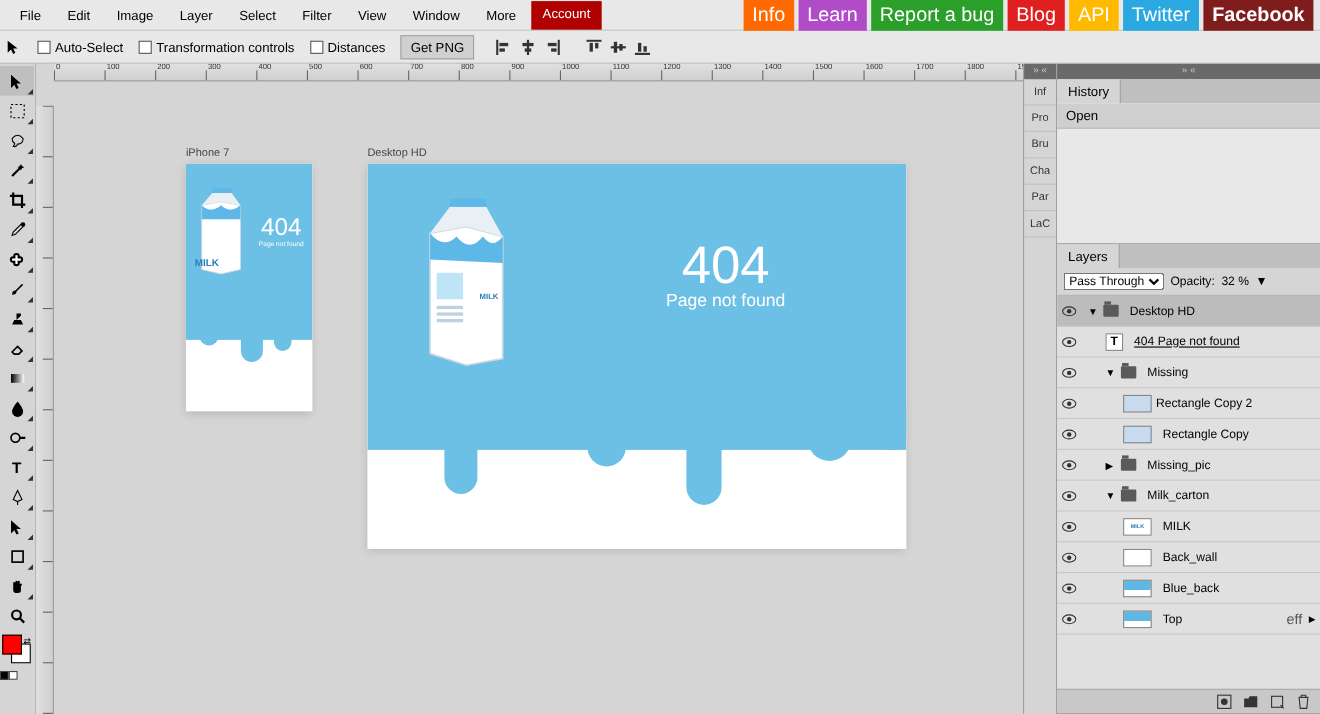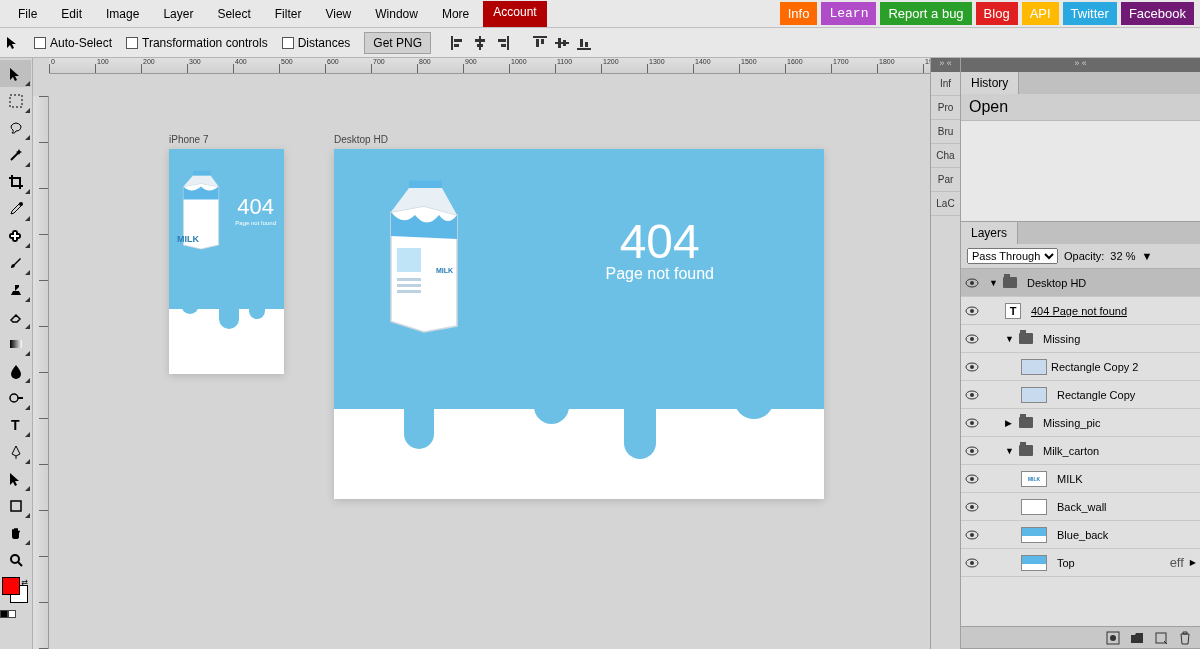--- a/index.html
+++ b/index.html
@@ -4,28 +4,28 @@
 <style>
 * { box-sizing: border-box; margin: 0; padding: 0; font-family: Arial, sans-serif; }
 body { width: 1200px; height: 649px; background: #d5d5d5; overflow: hidden; font-size: 12px; }
 
 
 .menubar { height: 28px; background: #e8e8e8; display: flex; align-items: center; padding: 0 6px; border-bottom: 1px solid #c0c0c0; justify-content: space-between; }
 .menu-left { display: flex; gap: 0; }
 .menu-item { padding: 6px 12px; cursor: pointer; font-size: 12px; }
 .menu-account { background: #b00000; color: #fff; padding: 4px 10px; margin-left: 2px; }
 .menu-right { display: flex; gap: 4px; }
-.tag { color: #fff; font-size: 13px; padding: 4px 8px; cursor: pointer; }
+.tag { color: #fff; font-size: 18px; padding: 4px 8px; cursor: pointer; }
 .tag.info { background: #ff6a00; }
-.tag.learn { background: #b14cc8; font-family: Liberation Mono, monospace; }
+.tag.learn { background: #b14cc8; }
 .tag.report { background: #2aa02a; }
 .tag.blog { background: #e02020; }
 .tag.api { background: #ffba00; }
 .tag.twitter { background: #2aa8e0; }
-.tag.facebook { background: #701a75; }
+.tag.facebook { background: #7f1d1d; font-weight: bold; }
 
 
 .optbar { height: 30px; background: #e8e8e8; display: flex; align-items: center; padding: 0 6px; gap: 14px; border-bottom: 1px solid #b5b5b5; }
 .opt-check { display: flex; align-items: center; gap: 4px; font-size: 12px; }
 .opt-check .box { width: 12px; height: 12px; border: 1px solid #555; background: #fff; }
 .opt-btn { background: #d0d0d0; border: 1px solid #a0a0a0; padding: 3px 8px; font-size: 12px; cursor: pointer; }
 .opt-iconrow { display: flex; gap: 8px; margin-left: 6px; }
 
 
 .main { display: flex; height: 591px; }
@@ -85,21 +85,21 @@
 .panels { width: 240px; display: flex; flex-direction: column; background: #d5d5d5; border-left: 1px solid #a0a0a0; }
 .panelhead { height: 14px; background: #6a6a6a; text-align: center; color: #ccc; font-size: 9px; }
 .panel { border-bottom: 1px solid #a0a0a0; display: flex; flex-direction: column; }
 .panel .tabrow { display: flex; background: #c0c0c0; height: 22px; }
 .panel .ptab { padding: 4px 10px; font-size: 12px; background: #d5d5d5; border-right: 1px solid #a0a0a0; }
 .panel .body { flex: 1; background: #e0e0e0; overflow: auto; position: relative; }
 
 
 .history { height: 150px; }
 .history .body { background: #e8e8e8; }
-.hist-item { padding: 4px 8px; font-size: 16px; background: #cfcfcf; border-bottom: 1px solid #b8b8b8; }
+.hist-item { padding: 4px 8px; font-size: 12px; background: #cfcfcf; border-bottom: 1px solid #b8b8b8; }
 
 
 .layers { flex: 1; }
 .layers .controls { display: flex; align-items: center; padding: 4px 6px; gap: 6px; background: #d5d5d5; border-bottom: 1px solid #b0b0b0; font-size: 11px; }
 .layers .controls select, .layers .controls input { font-size: 11px; }
 .layer-row { display: flex; align-items: center; height: 28px; border-bottom: 1px solid #c8c8c8; padding: 0 4px; font-size: 11px; gap: 4px; }
 .layer-row.selected { background: #bcbcbc; }
 .eye { width: 16px; text-align: center; cursor: pointer; }
 .indent { display: inline-block; }
 .disclose { width: 10px; cursor: pointer; font-size: 9px; }

